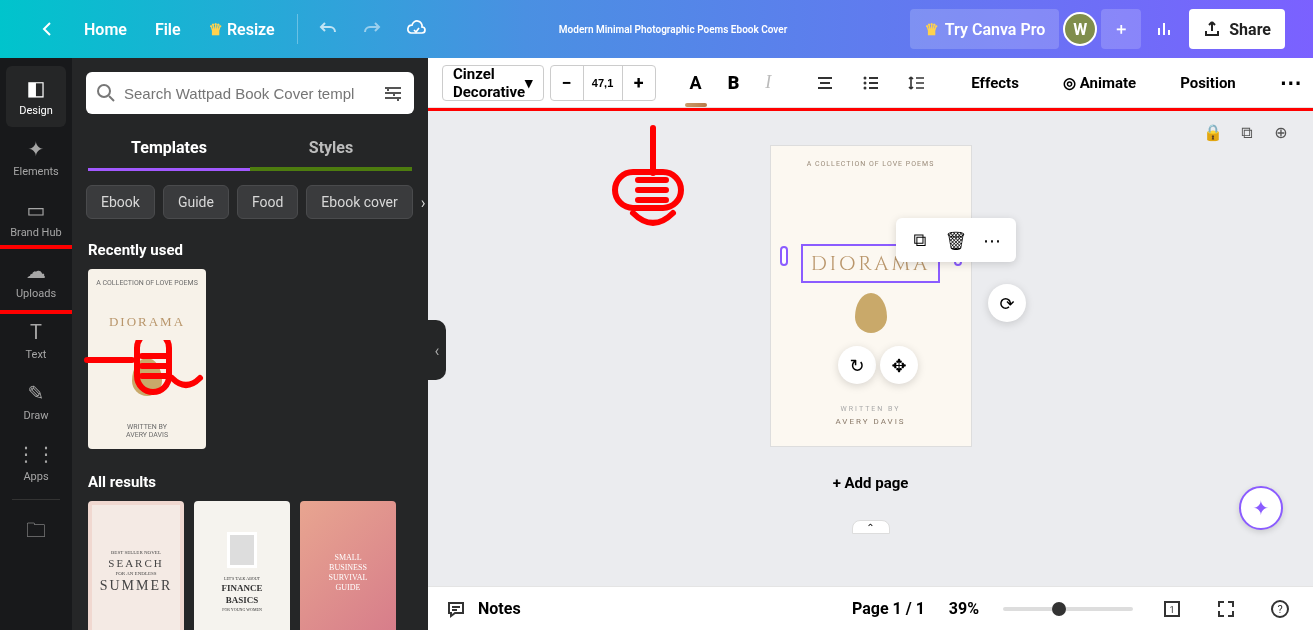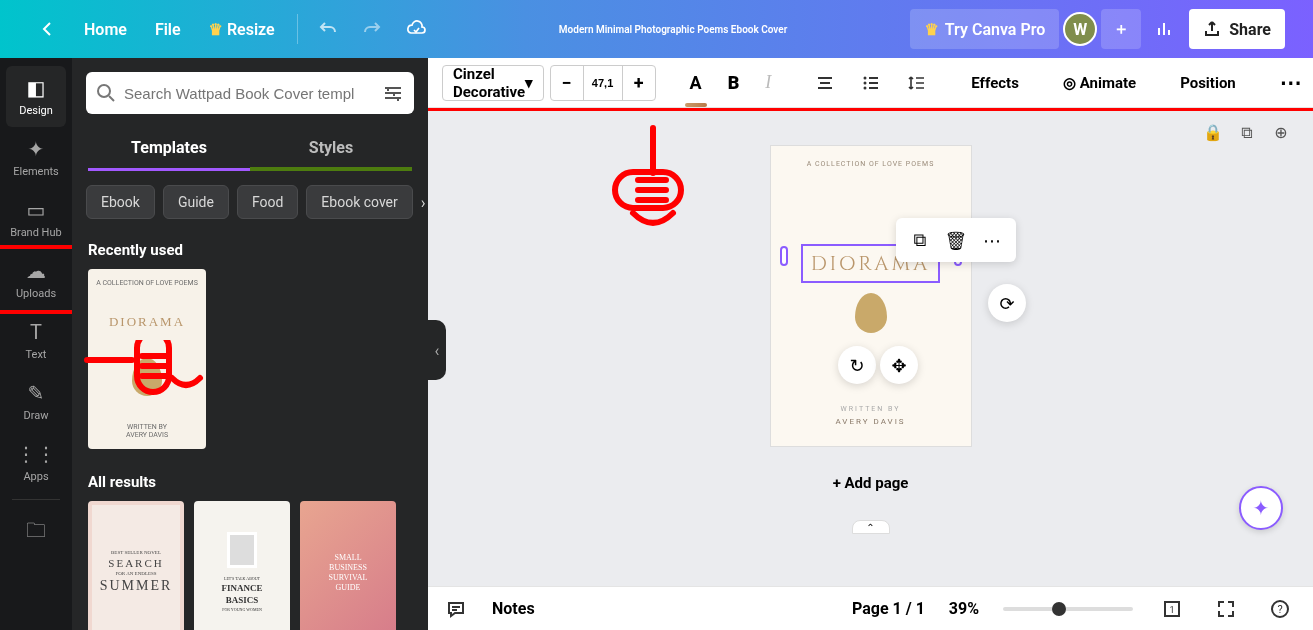--- a/index.html
+++ b/index.html
@@ -84,21 +84,21 @@
 .float-circle { position:absolute; width:38px; height:38px; background:#fff; border-radius:50%; box-shadow:0 2px 8px rgba(0,0,0,0.15); display:flex; align-items:center; justify-content:center; cursor:pointer; font-size:18px;}
 .refresh-btn { position:absolute; top:283px; left:782px; }
 
 .add-page { text-align:center; margin-top:28px; font-weight:700; font-size:15px; cursor:pointer; }
 
 
 .help-bubble { position:absolute; right:30px; bottom:56px; width:44px; height:44px; border-radius:50%; border:2px solid #8b5cff; display:flex; align-items:center; justify-content:center; color:#8b5cff; font-size:20px; box-shadow:0 2px 6px rgba(0,0,0,0.15); background:#fff; }
 
 
 .footer { position:absolute; bottom:0; left:428px; right:0; height:44px; border-top:1px solid #e4e4e4; background:#fff; display:flex; align-items:center; padding:0 18px; gap:24px;}
-.footer .notes { display:flex; align-items:center; gap:26px; font-weight:700; cursor:pointer;}
+.footer .notes { display:flex; align-items:center; gap:12px; font-weight:700; cursor:pointer;}
 .footer .spacer { flex:1; }
 .zoom-track { width:130px; height:4px; background:#ddd; border-radius:2px; position:relative; }
 .zoom-thumb { position:absolute; left:38%; top:-5px; width:14px; height:14px; border-radius:50%; background:#333; }
 .footer .fbtn { width:30px; height:30px; display:flex; align-items:center; justify-content:center; cursor:pointer; font-size:18px;}
 
 .scroll-handle { position:absolute; bottom:52px; left:50%; transform:translateX(-50%); width:38px; height:14px; background:#fff; border:1px solid #ddd; border-radius:8px 8px 0 0; display:flex; align-items:center; justify-content:center; font-size:10px;}
 
 svg { display:block; }
 </style>
 </head>

